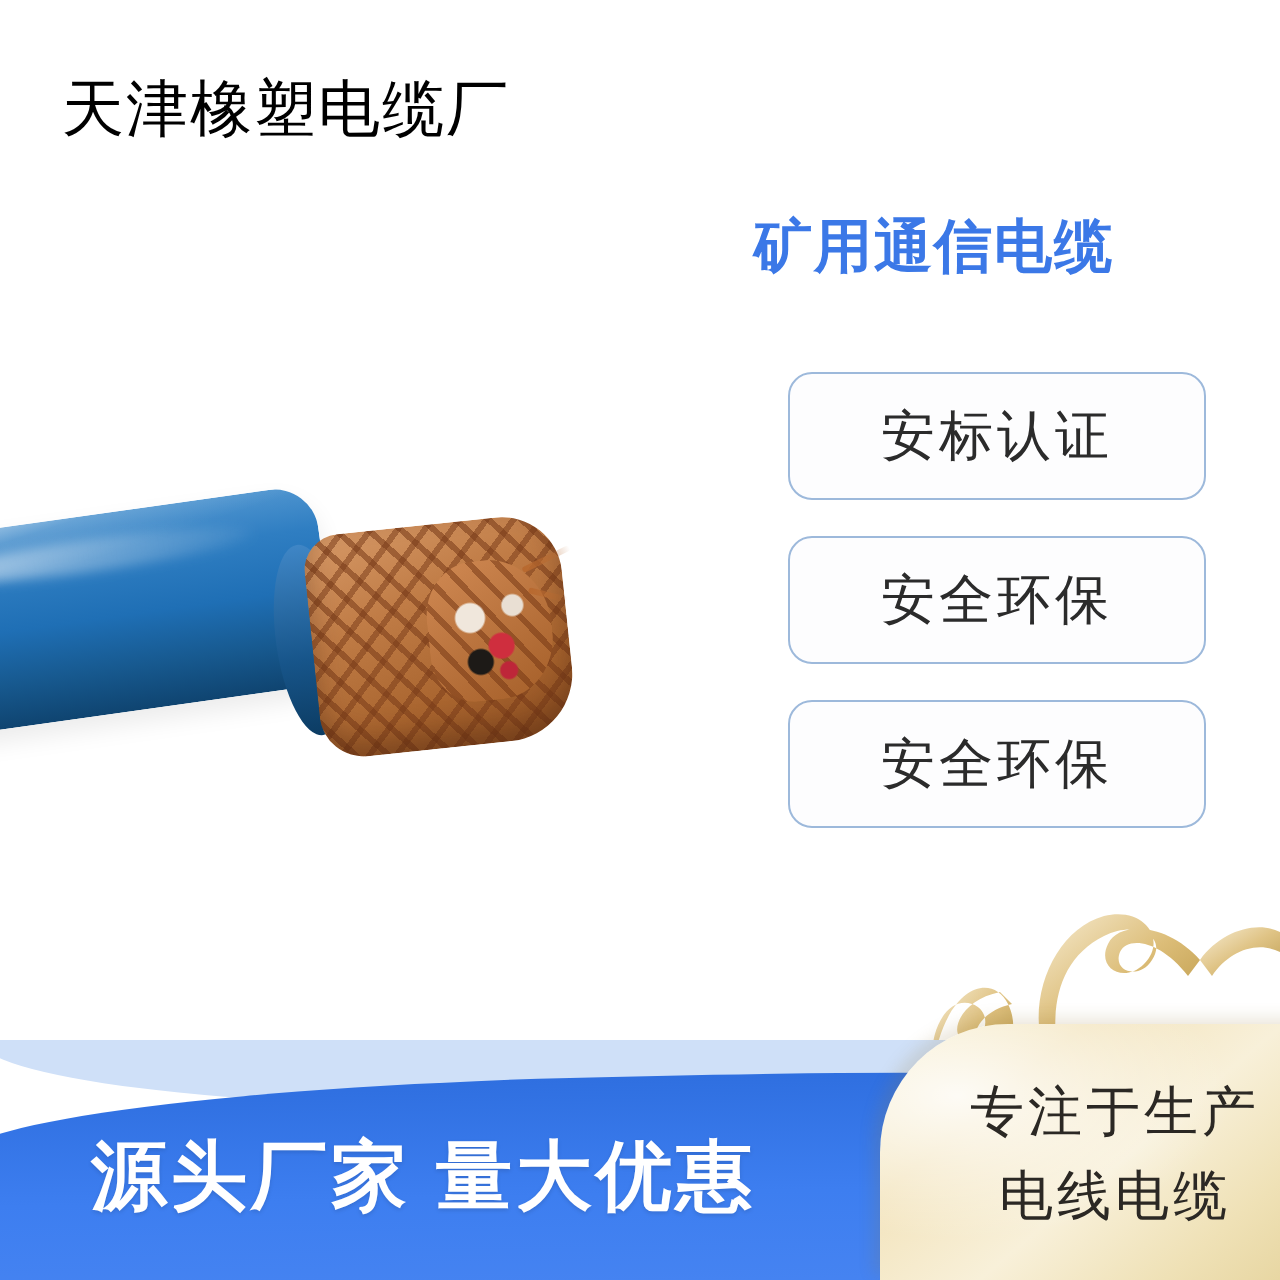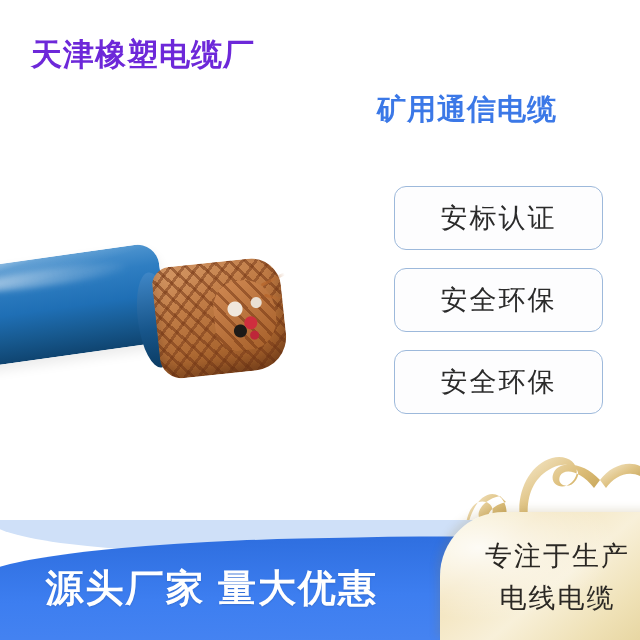--- a/index.html
+++ b/index.html
@@ -14,30 +14,30 @@
     width:640px;height:640px;
     background:#ffffff;
     overflow:hidden;
   }
 
   
   .brand{
     position:absolute;
     left:31px;top:34px;
     font-size:31px;
-    font-weight:700;
+    font-weight:400;
     letter-spacing:1px;
-    color:#6d28d9;
+    color:#000000;
     white-space:nowrap;
   }
 
   
   .headline{
     position:absolute;
-    left:377px;top:90px;
+    left:377px;top:104px;
     font-size:29px;
     font-weight:700;
     letter-spacing:1px;
     color:#3b78e7;
     white-space:nowrap;
   }
 
   
   .features{
     position:absolute;

